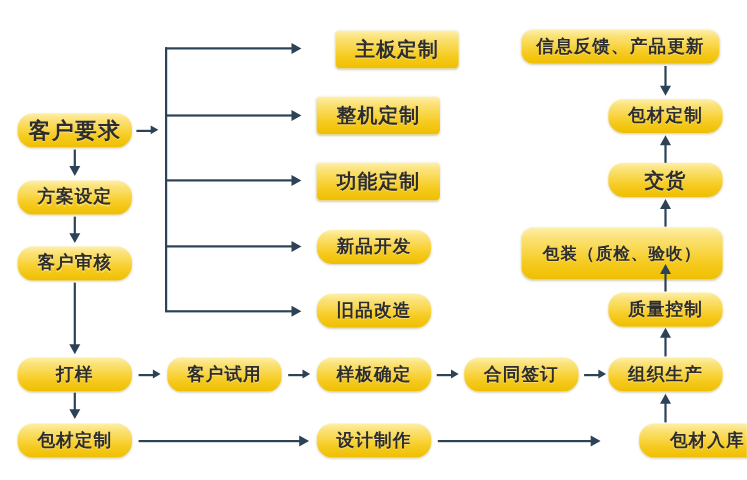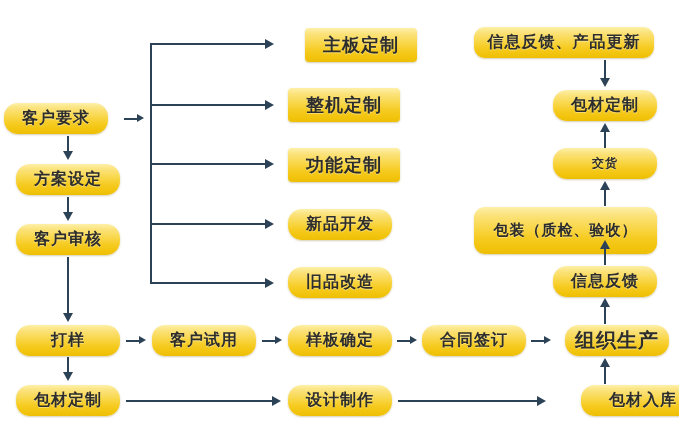--- a/index.html
+++ b/index.html
@@ -68,21 +68,21 @@
     border-top:4px solid transparent;
     border-bottom:4px solid transparent;
     border-left:7px solid #2c4256;
   }
 </style>
 </head>
 <body>
 
 <div id="canvas">
 
-  <div class="node pill" style="left:4px;  top:103px; width:104px; height:31px; font-size:16px;">
+  <div class="node pill" style="left:16px;  top:103px; width:104px; height:31px; font-size:20px;">
     <span>客户要求</span>
   </div>
 
   <div class="node pill" style="left:16px;  top:164px; width:104px; height:31px; font-size:16px;">
     <span>方案设定</span>
   </div>
 
   <div class="node pill" style="left:16px;  top:224px; width:104px; height:31px; font-size:16px;">
     <span>客户审核</span>
   </div>
@@ -116,33 +116,33 @@
   </div>
 
   <div class="node soft" style="left:474px; top:27px;  width:180px; height:31px; font-size:16px;">
     <span>信息反馈、产品更新</span>
   </div>
 
   <div class="node pill" style="left:553px; top:90px;  width:104px; height:31px; font-size:16px;">
     <span>包材定制</span>
   </div>
 
-  <div class="node pill" style="left:553px; top:148px; width:104px; height:31px; font-size:12px;align-items:center;">
+  <div class="node pill" style="left:553px; top:148px; width:104px; height:31px; font-size:18px;align-items:center;">
     <span>交货</span>
   </div>
 
   <div class="node soft" style="left:474px; top:207px; width:183px; height:47px; font-size:15px;">
     <span>包装（质检、验收）</span>
   </div>
 
   <div class="node pill" style="left:553px; top:266px; width:104px; height:31px; font-size:16px;">
-    <span>信息反馈</span>
-  </div>
-
-  <div class="node pill" style="left:565px; top:325px; width:104px; height:31px; font-size:20px;justify-content:center;">
+    <span>质量控制</span>
+  </div>
+
+  <div class="node pill" style="left:553px; top:325px; width:104px; height:31px; font-size:16px;justify-content:center;">
     <span>组织生产</span>
   </div>
 
   <div class="node pill" style="left:581px; top:385px; width:124px; height:31px; font-size:16px;">
     <span>包材入库</span>
   </div>
 
   <div class="node pill" style="left:152px; top:325px; width:104px; height:31px; font-size:16px;border-radius:13px;">
     <span>客户试用</span>
   </div>

